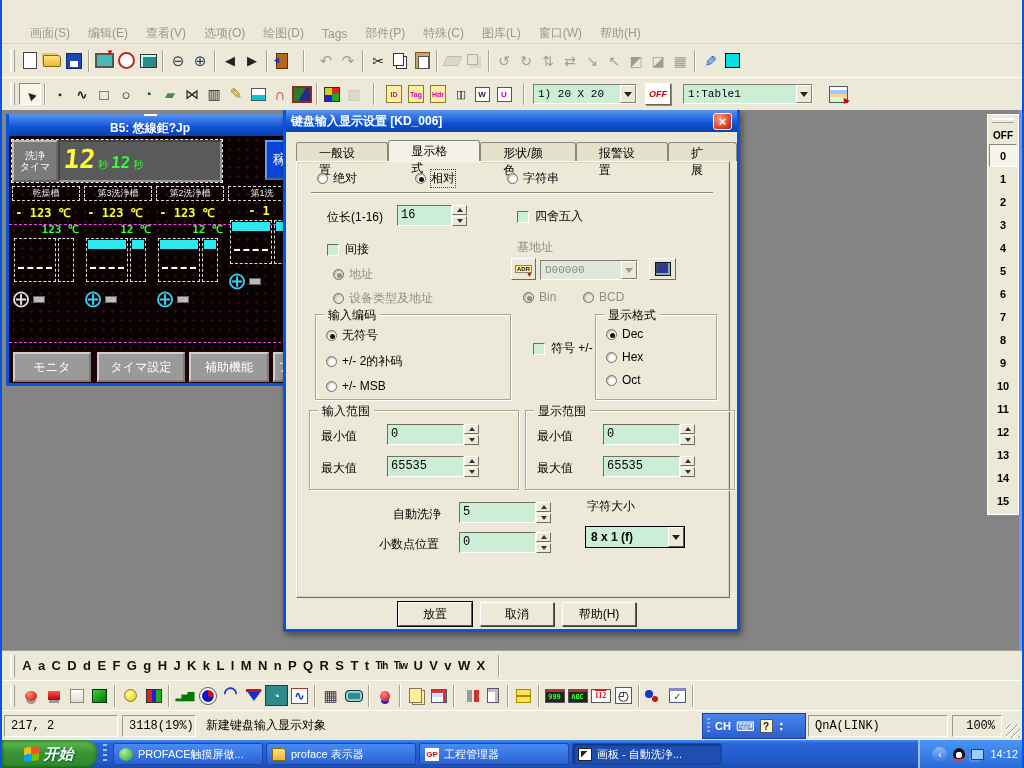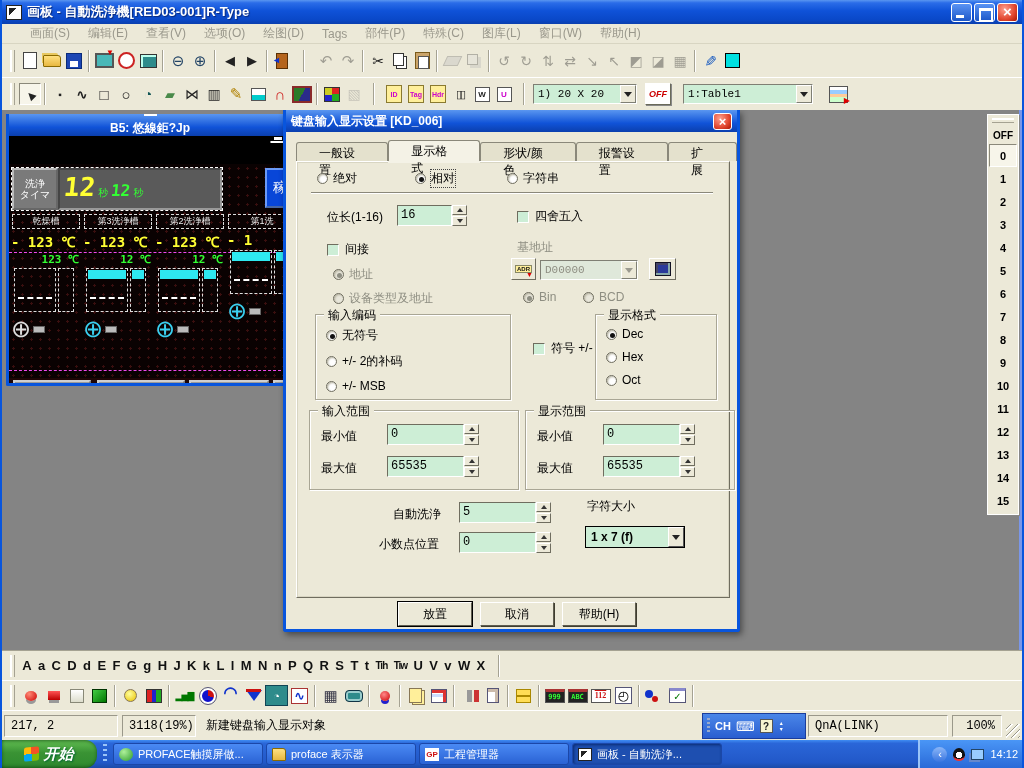--- a/index.html
+++ b/index.html
@@ -80,33 +80,33 @@
   .i-tedit::after{content:"▶";position:absolute;right:-1px;bottom:0;color:#d00;font-size:8px;}
   
   .workspace{position:absolute;left:0;top:110px;width:100%;height:540px;background:#848484;overflow:hidden;}
   .rstrip{position:absolute;left:1017px;top:0;width:7px;height:100%;background:#7a96e8;}
   
   .childwin{position:absolute;left:4px;top:4px;width:288px;height:272px;border:3px solid #0855dd;border-top:none;border-radius:0 0 2px 2px;overflow:hidden;background:#000;}
   .cw-title{height:22px;background:linear-gradient(180deg,#5a96f0,#1053d8 60%,#0b3fae);display:flex;align-items:center;padding:0 3px;color:#fff;font-size:12px;font-weight:bold;gap:4px;flex-direction:column;}
   .cw-icon{width:13px;height:11px;background:#2ee0e0;border:1px solid #fff;}
   .cw-min{margin-left:auto;width:18px;height:16px;border:1px solid #fff;border-radius:2px;background:linear-gradient(#5a93f4,#1c57c8);position:relative;}
   .cw-min::after{content:"";position:absolute;left:3px;bottom:2px;width:8px;height:3px;background:#fff;}
-  .cw-body{position:relative;height:288px;background:#0a0202;background-image:radial-gradient(#3a0f0f 1px,transparent 1.3px);background-size:9px 9px;overflow:hidden;margin-top:28px;}
+  .cw-body{position:relative;height:288px;background:#0a0202;background-image:radial-gradient(#3a0f0f 1px,transparent 1.3px);background-size:9px 9px;overflow:hidden;}
   .hmi-sel{position:absolute;left:2px;top:3px;width:212px;height:44px;border:1px dashed #fff;display:flex;}
   .timer-label{width:46px;background:#7a7a7a;border:2px outset #bbb;color:#fff;font-size:10px;line-height:11px;display:flex;flex-direction:column;align-items:center;justify-content:center;}
   .digital{flex:1;background:#5a5a5a;border:2px inset #999;display:flex;align-items:baseline;padding:2px 4px;gap:3px;}
   .dv{font-family:"DejaVu Sans Mono",monospace;font-weight:bold;color:#ffff33;font-size:26px;line-height:30px;transform:skewX(-6deg);}
   .du{color:#33ff33;font-size:10px;}
   .dv2{font-family:"DejaVu Sans Mono",monospace;font-weight:bold;color:#33ff33;font-size:16px;transform:skewX(-6deg);}
   .runbtn{position:absolute;left:256px;top:4px;width:30px;height:40px;background:#0846d8;border:2px outset #6a9af8;color:#fff;font-size:14px;display:flex;align-items:center;justify-content:center;}
   .tanks{position:absolute;left:0;top:50px;width:100%;height:162px;}
   .mline{position:absolute;left:0;width:100%;border-top:1px dashed #f048f0;}
   .tank{position:absolute;top:0;width:70px;}
   .tname{margin:0 1px;height:15px;border:1px dashed #ddd;color:#eee;font-size:9px;display:flex;align-items:center;justify-content:center;white-space:nowrap;overflow:hidden;}
-  .t1{color:#ffff33;font-family:"DejaVu Sans Mono",monospace;font-weight:bold;font-size:14px;text-align:left;padding-right:6px;margin-top:3px;white-space:nowrap;}
+  .t1{color:#ffff33;font-family:"DejaVu Sans Mono",monospace;font-weight:bold;font-size:12px;text-align:center;padding-right:6px;margin-top:3px;white-space:nowrap;}
   .t2{color:#33ff33;font-family:"DejaVu Sans Mono",monospace;font-weight:bold;font-size:11px;text-align:right;padding-right:2px;white-space:nowrap;}
   .tbox{display:flex;gap:2px;margin:2px 1px 0 3px;height:44px;}
   .tb-big{width:42px;border:1px dashed #ddd;position:relative;}
   .tb-sm{width:16px;border:1px dashed #ddd;position:relative;}
   .water .tb-big::before,.water .tb-sm::before{content:"";position:absolute;left:1px;right:1px;top:1px;height:9px;background:#2ee8f0;}
   .tb-big::after{content:"";position:absolute;left:3px;right:3px;bottom:12px;border-top:2px dashed #fff;}
   .pump{margin-top:6px;display:flex;align-items:center;gap:2px;}
   .pump::before{content:"⊕";font-size:24px;line-height:22px;}
   .pump.white::before{color:#ddd;}
   .pump.cyan::before{color:#3ad0f0;}
@@ -224,29 +224,20 @@
   .chev{width:15px;height:15px;border-radius:50%;background:linear-gradient(#8ab6f8,#3a76e0);display:flex;align-items:center;justify-content:center;font-size:11px;color:#fff;}
   .qq{width:12px;height:13px;border-radius:50% 50% 45% 45%;background:radial-gradient(circle at 50% 65%,#fff 35%,#111 36%);border-bottom:2px solid #e33;}
   .net{width:13px;height:11px;background:#9cf;border:1px solid #246;box-shadow:-3px 3px 0 -1px #68c;}
   .clock{font-size:11px;}
 </style>
 </head>
 <body>
 
 <div class="screen">
 
-  <div class="titlebar">
-    <span class="appicon"></span>
-    <span class="t">画板 - 自動洗浄機[RED03-001]R-Type</span>
-    <span class="winbtns">
-      <span class="wb min"></span>
-      <span class="wb max"></span>
-      <span class="wb close"></span>
-    </span>
-  </div>
 
   <div class="menubar">
     <span class="mi">画面(S)</span>
     <span class="mi">编辑(E)</span>
     <span class="mi">查看(V)</span>
     <span class="mi">选项(O)</span>
     <span class="mi">绘图(D)</span>
     <span class="mi">Tags</span>
     <span class="mi">部件(P)</span>
     <span class="mi">特殊(C)</span>
@@ -702,21 +693,21 @@
                 <span class="tri-u"></span>
               </span>
               <span class="sb">
                 <span class="tri-dd"></span>
               </span>
             </span>
         </span>
 
         <span class="lab" style="left:290px;top:336px;">字符大小</span>
         <span class="cscombo" style="left:288px;top:364px;width:100px;">
-          <span class="cval">1 x 7 (f)</span>
+          <span class="cval">8 x 1 (f)</span>
           <span class="cbtn">
               <span class="tri-d"></span>
             </span>
         </span>
       </div>
 
       <span class="dbtn def" style="left:112px;top:492px;">
           <span>放置</span>
         </span>
       <span class="dbtn" style="left:194px;top:492px;">

